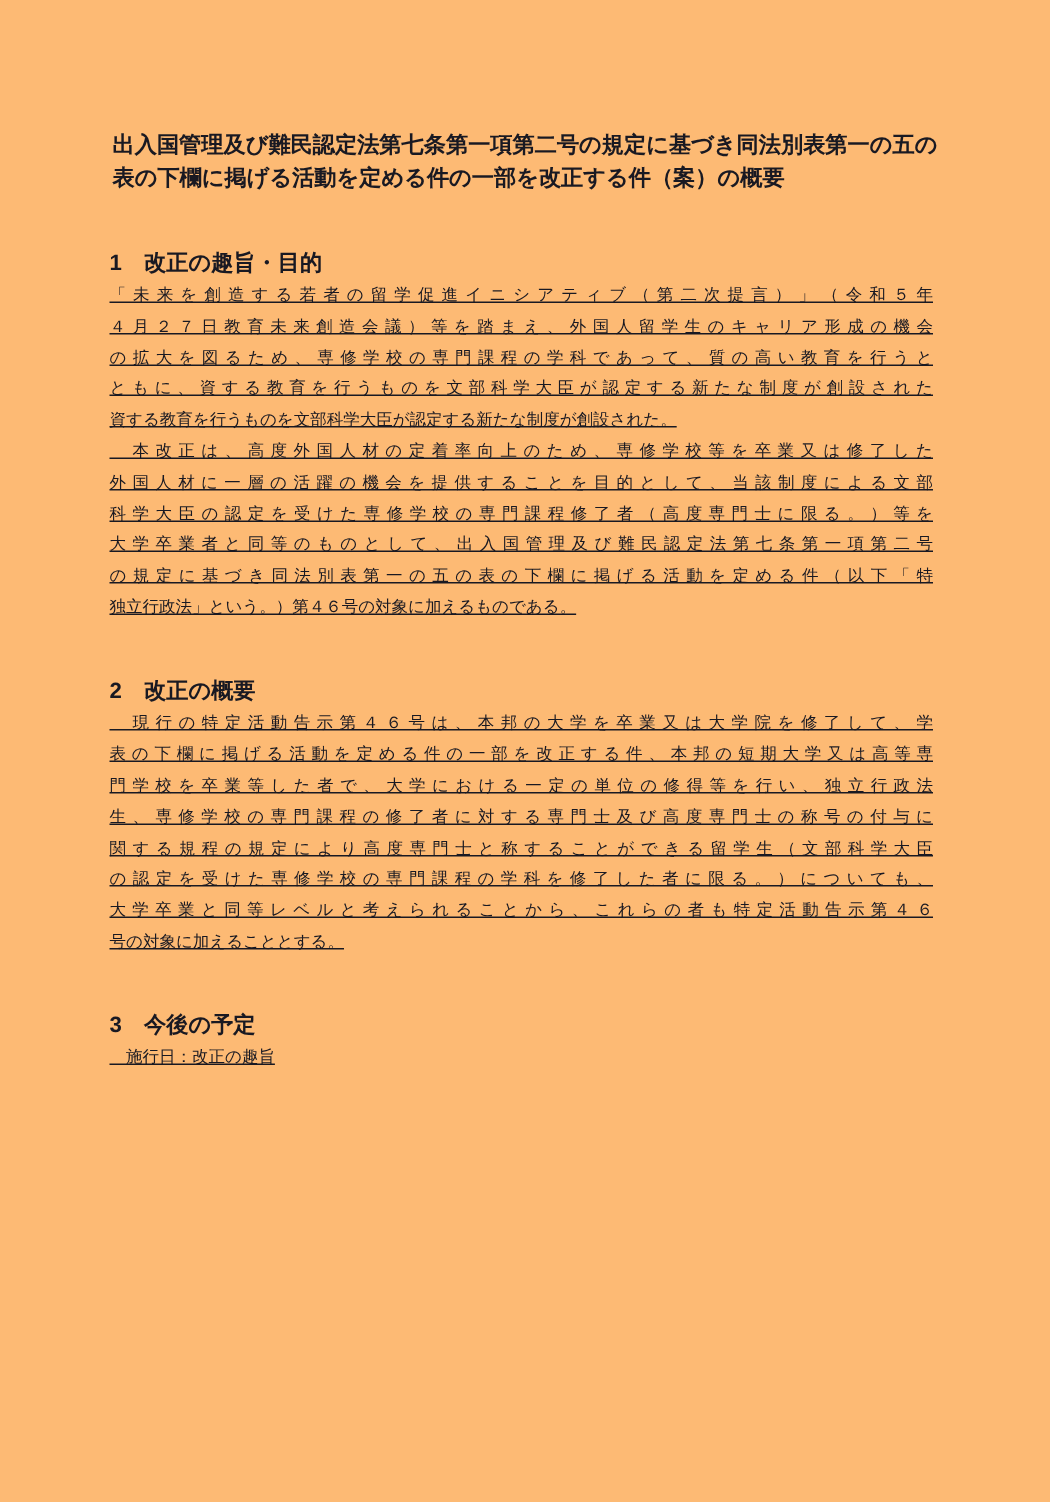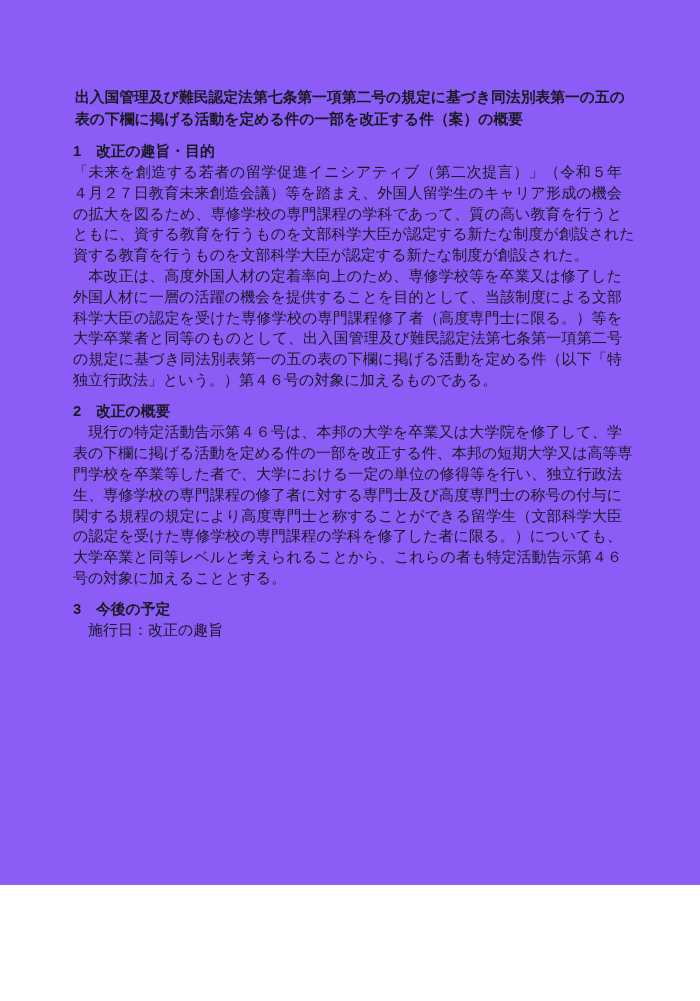--- a/index.html
+++ b/index.html
@@ -1,21 +1,21 @@
 <!DOCTYPE html>
 <html lang="ja"><head>
 <meta charset="utf-8">
 <style>
   * { margin: 0; padding: 0; box-sizing: border-box; }
   html, body { background: #ffffff; }
   .page {
     position: relative;
     width: 700px;
-    height: 885px;
-    background: #8b5cf6;
+    height: 1001px;
+    background: #fdba74;
     overflow: hidden;
     color: #191922;
   }
   .content {
     position: absolute;
     left: 73px;
     top: 87px;
     width: 549px;
   }
   
@@ -33,26 +33,27 @@
     font-family: "Liberation Sans", "DejaVu Sans", sans-serif;
     font-weight: bold;
     font-size: 14.8px;
     line-height: 21.8px;
   }
   .heading {
     font-family: "Liberation Sans", "DejaVu Sans", sans-serif;
     font-weight: bold;
     font-size: 14.8px;
     line-height: 21.5px;
-    margin-top: 10px;
+    margin-top: 35px;
   }
   .para .jline {
     font-family: "DejaVu Serif", "Liberation Serif", serif;
-    font-size: 15px;
+    font-size: 11px;
     line-height: 20.8px;
+    text-decoration: underline;
   }
 </style>
 </head>
 <body>
 
 <div class="page" style="color: rgb(25, 25, 34);">
   <div class="content">
 
     <div class="doc-title">
         <div class="jline">出入国管理及び難民認定法第七条第一項第二号の規定に基づき同法別表第一の五の</div>

